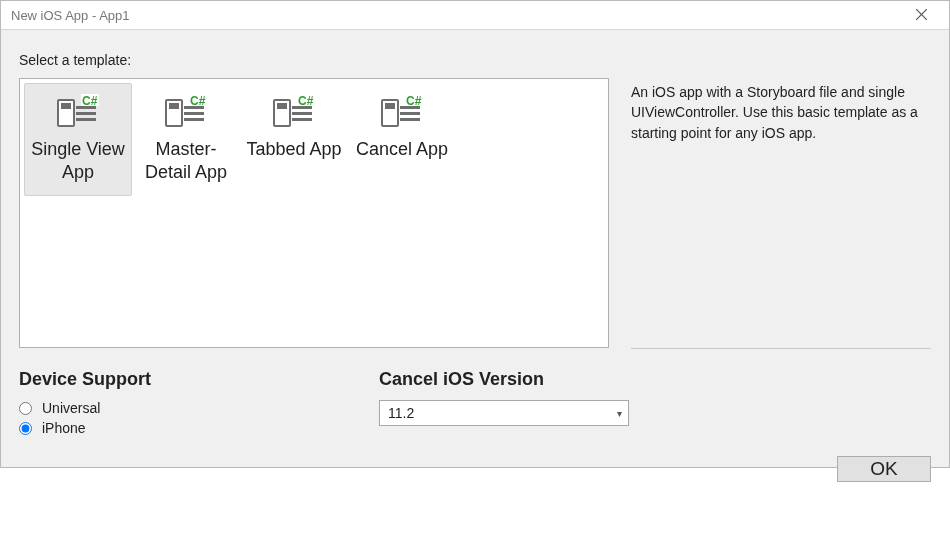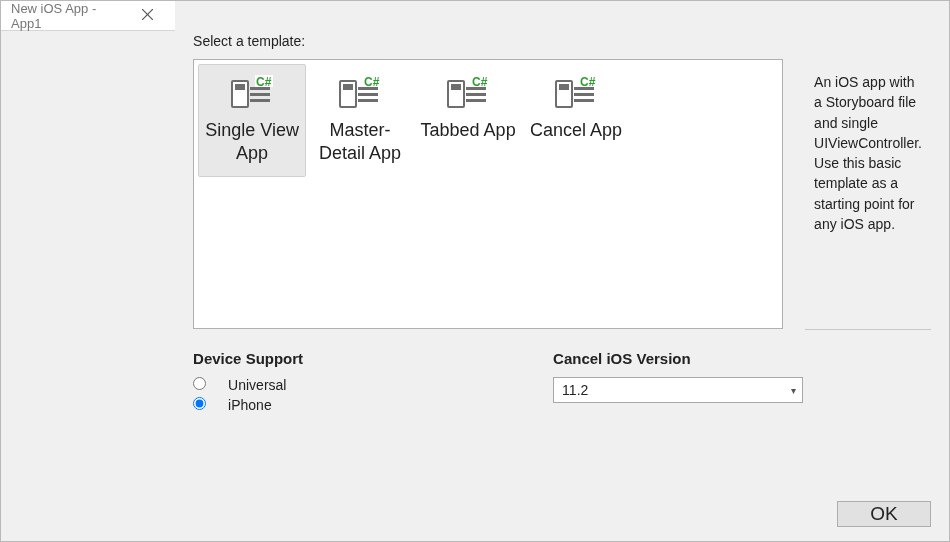--- a/index.html
+++ b/index.html
@@ -8,25 +8,25 @@
     font-family: "Segoe UI", Tahoma, sans-serif;
     font-size: 13px;
     color: #222;
     background: #fff;
     width: 950px;
     height: 542px;
     overflow: hidden;
   }
   .window {
     width: 950px;
-    height: 542px;
+    height: 468px;
     border: 1px solid #b9b9b9;
     background: #f0f0f0;
     display: flex;
-    flex-direction: row;
+    flex-direction: column;
   }
   .titlebar {
     height: 30px;
     background: #fff;
     border-bottom: 1px solid #d6d6d6;
     display: flex;
     align-items: center;
     padding: 0 8px 0 10px;
     color: #777;
     font-size: 13px;
@@ -37,21 +37,21 @@
     height: 28px;
     display:flex;
     align-items:center;
     justify-content:center;
     color:#555;
   }
   .titlebar .close svg { width:11px; height:11px; }
 
   .content {
     flex:1;
-    padding: 32px 18px 14px 18px;
+    padding: 22px 18px 14px 18px;
     display:flex;
     flex-direction:column;
   }
   .prompt {
     font-size:14px;
     margin-bottom:10px;
   }
 
   .mid-row {
     display:flex;
@@ -88,46 +88,46 @@
   .template-item .lbl {
     font-size:18px;
     line-height:1.25;
   }
 
   .desc-pane {
     flex:1;
     padding-top:4px;
   }
   .desc-pane p {
-    margin:9px;
+    margin:0;
     font-size:14px;
     line-height:1.45;
     color:#222;
   }
   .desc-sep {
     border:none;
     border-top:1px solid #c8c8c8;
     margin: 0;
   }
 
   .options-row {
     display:flex;
     gap: 60px;
     margin-top:20px;
   }
   .opt-col { }
   .opt-heading {
     font-weight:600;
-    font-size:15px;
+    font-size:18px;
     margin-bottom:10px;
   }
   .radio-row {
     display:flex;
-    align-items:flex-start;
-    gap:22px;
+    align-items:center;
+    gap:10px;
     font-size:14px;
     margin:4px 0;
   }
   .radio-row input { margin:0; }
   .version-col { flex:0 0 280px; }
   .select-wrap {
   }
   .fake-select {
     width:250px;
     height:26px;

